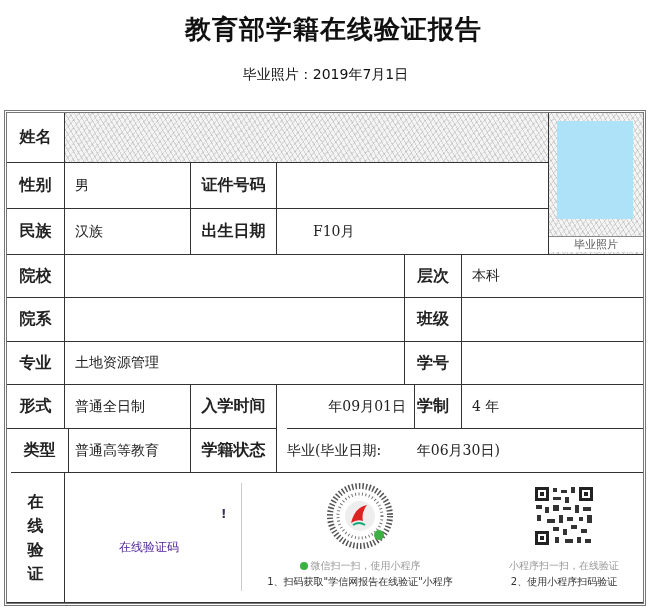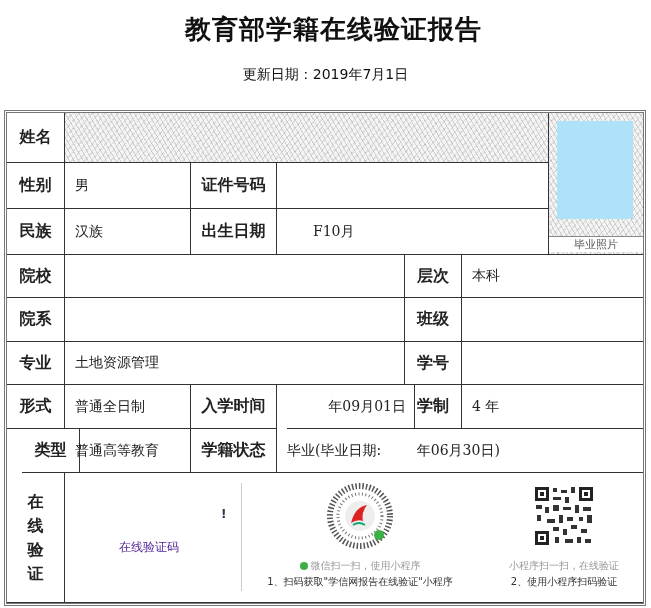--- a/index.html
+++ b/index.html
@@ -29,21 +29,21 @@
   .divider { position:absolute; width:1px; background:#ccc; }
   .qr { position:absolute; }
   .small { position:absolute; font-size:10px; color:#999; text-align:center; }
   .step { position:absolute; font-size:10px; color:#333; text-align:center; }
   .dot { display:inline-block; width:8px; height:8px; border-radius:50%; background:#3cb043; vertical-align:middle; margin-right:3px; }
 </style>
 </head>
 <body>
 
 <div class="title">教育部学籍在线验证报告</div>
-<div class="subtitle">更新日期：2019年7月1日</div>
+<div class="subtitle">毕业照片：2019年7月1日</div>
 
 <div class="frame">
 
   <div class="cell lbl" style="left:0;top:0;width:58px;height:50px;">姓名</div>
   <div class="cell val pattern" style="left:58px;top:0;width:484px;height:50px;"></div>
 
   <div class="photo-cell pattern" style="left:542px;top:0;width:94px;height:142px;">
     <div class="photo"></div>
     <div class="photo-caption">毕业照片</div>
   </div>
@@ -73,21 +73,21 @@
   <div class="cell lbl" style="left:398px;top:229px;width:57px;height:43px;">学号</div>
   <div class="cell val" style="left:455px;top:229px;width:181px;height:43px;border-right:none;"></div>
 
   <div class="cell lbl" style="left:0;top:272px;width:58px;height:44px;">形式</div>
   <div class="cell val" style="left:58px;top:272px;width:126px;height:44px;">普通全日制</div>
   <div class="cell lbl" style="left:184px;top:272px;width:86px;height:44px;">入学时间</div>
   <div class="cell val right" style="left:280px;top:272px;width:128px;height:44px;">年09月01日</div>
   <div class="cell lbl" style="left:398px;top:272px;width:57px;height:44px;">学制</div>
   <div class="cell val" style="left:455px;top:272px;width:181px;height:44px;border-right:none;">4 年</div>
 
-  <div class="cell lbl" style="left:15px;top:316px;width:58px;height:44px;">类型</div>
+  <div class="cell lbl" style="left:4px;top:316px;width:58px;height:44px;">类型</div>
   <div class="cell val" style="left:58px;top:316px;width:126px;height:44px;">普通高等教育</div>
   <div class="cell lbl" style="left:184px;top:316px;width:86px;height:44px;">学籍状态</div>
   <div class="cell val" style="left:270px;top:316px;width:366px;height:44px;border-right:none;white-space:pre;">毕业(毕业日期:        年06月30日)</div>
 
   <div class="cell lbl vlabel" style="left:0;top:360px;width:58px;height:130px;">
     <span>在</span>
     <span>线</span>
     <span>验</span>
     <span>证</span>
   </div>

